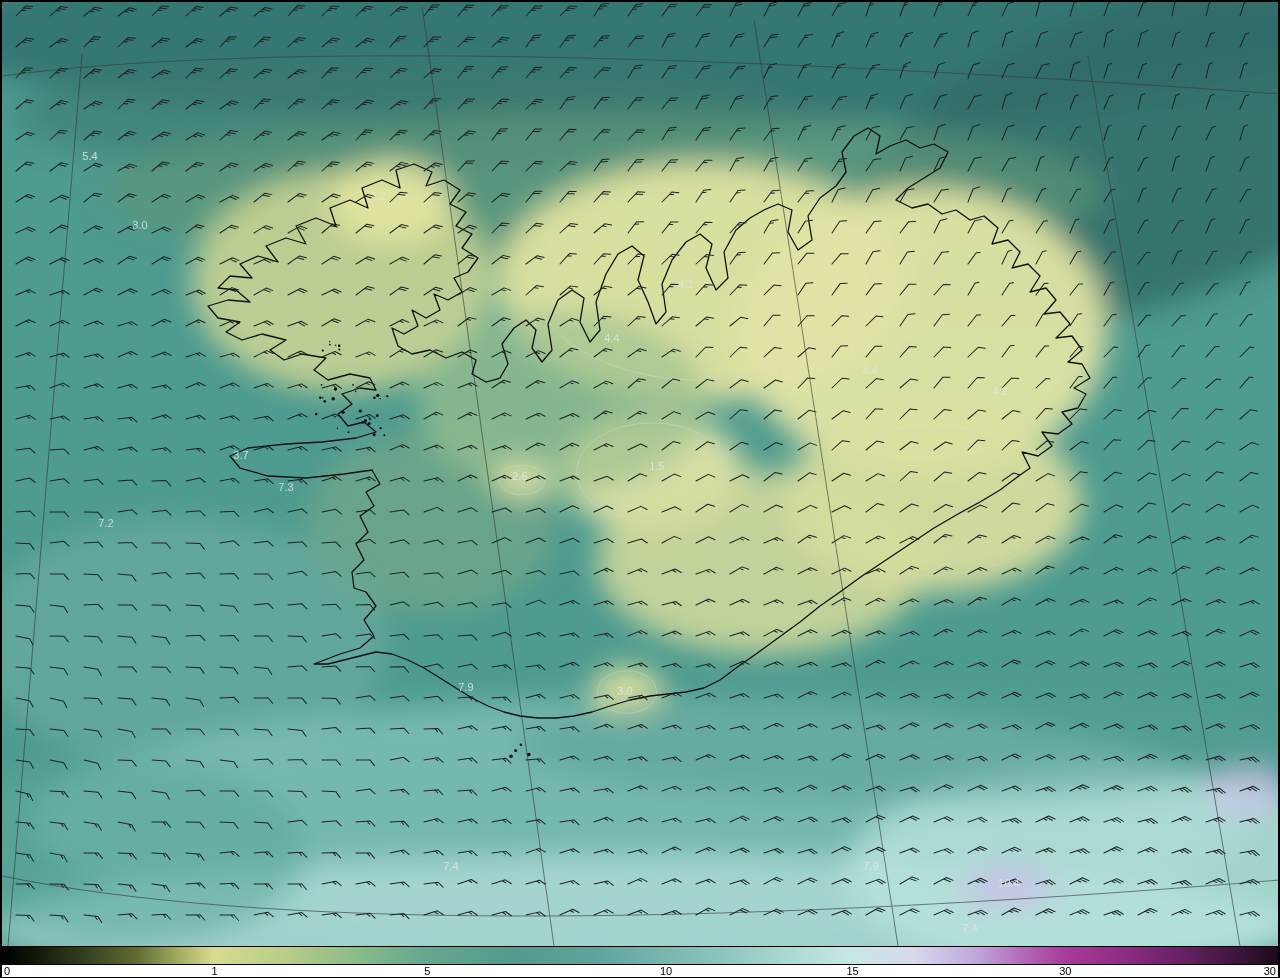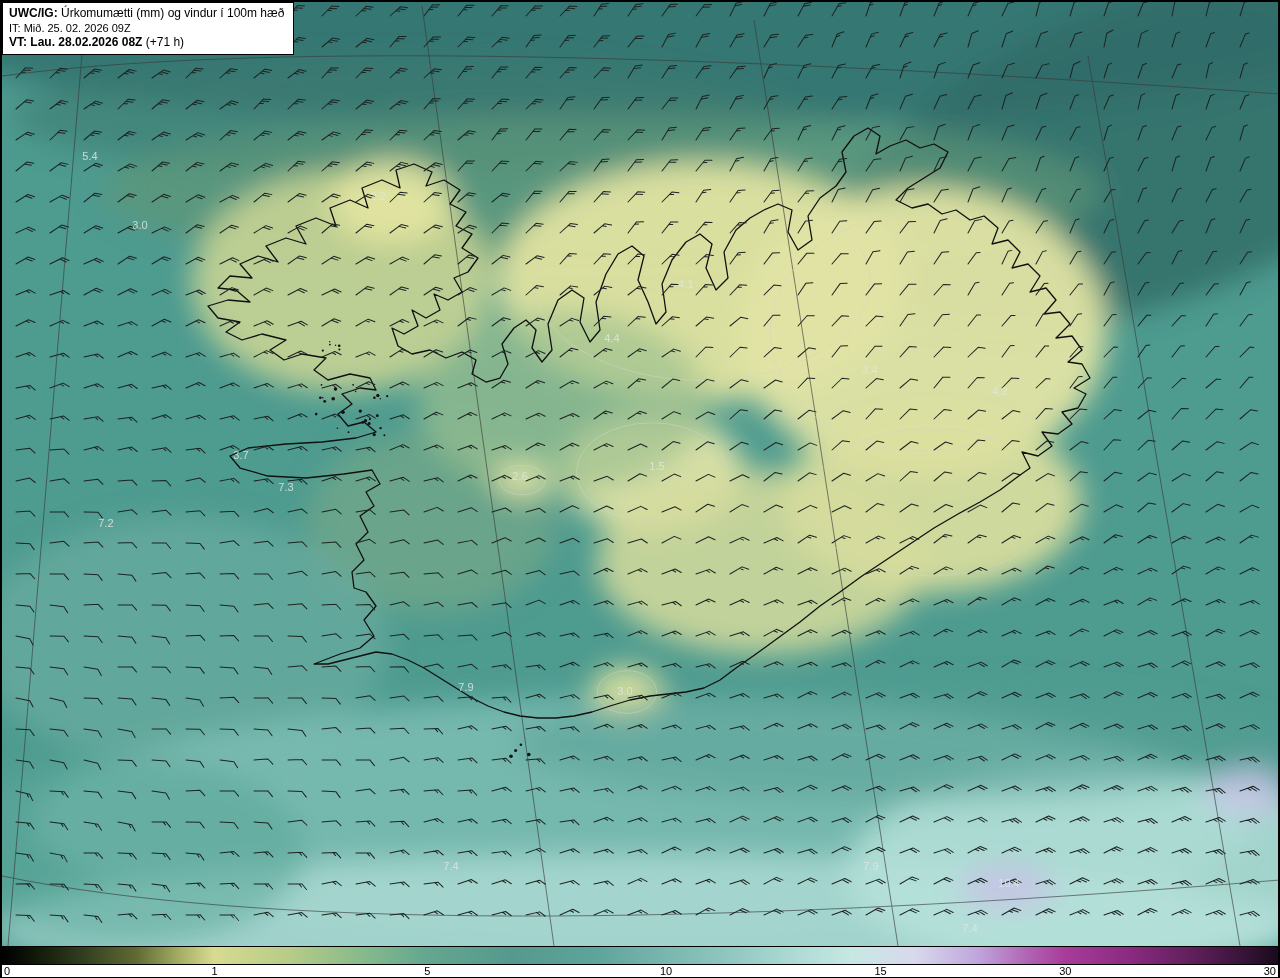--- a/index.html
+++ b/index.html
@@ -1258,33 +1258,28 @@
           <text x="104" y="525" text-anchor="middle" class="ctr-label">7.2</text>
           <text x="464" y="689" text-anchor="middle" class="ctr-label">7.9</text>
           <text x="623" y="693" text-anchor="middle" class="ctr-label">3.0</text>
           <text x="449" y="868" text-anchor="middle" class="ctr-label">7.4</text>
           <text x="869" y="868" text-anchor="middle" class="ctr-label">7.9</text>
           <text x="1007" y="885" text-anchor="middle" class="ctr-label">10.4</text>
           <text x="968" y="930" text-anchor="middle" class="ctr-label">7.4</text>
         </g>
     </svg>
 
-    <div id="title-box">
-      <div class="t1"><span class="bold">UWC/IG:</span><span> Úrkomumætti (mm) og vindur í 100m hæð</span></div>
-      <div class="t2">IT: Mið. 25. 02. 2026 09Z</div>
-      <div class="t3"><span class="bold">VT: Lau. 28.02.2026 08Z</span><span> (+71 h)</span></div>
-    </div>
   </div>
 
   <div id="colorbar">
     <div id="colorbar-gradient" style="background: linear-gradient(to right, rgb(0, 0, 0) 0%, rgb(16, 23, 8) 2.5%, rgb(51, 64, 31) 6.5%, rgb(95, 106, 51) 10.5%, rgb(166, 175, 100) 14%, rgb(215, 219, 143) 16.6%, rgb(182, 204, 135) 22.5%, rgb(133, 185, 139) 28.5%, rgb(99, 167, 143) 33.3%, rgb(85, 153, 142) 40%, rgb(94, 164, 154) 46.5%, rgb(111, 176, 168) 50%, rgb(144, 199, 192) 57%, rgb(179, 221, 216) 63%, rgb(199, 232, 227) 66.6%, rgb(216, 217, 237) 71.5%, rgb(191, 165, 219) 76.5%, rgb(176, 98, 178) 80.5%, rgb(169, 59, 155) 83.3%, rgb(137, 42, 128) 88.5%, rgb(93, 31, 89) 93.5%, rgb(53, 19, 54) 97.5%, rgb(26, 10, 28) 100%);"></div>
     <div id="colorbar-labels">
         <span class="first" style="left: 2px;">0</span>
         <span style="left: 16.66%;">1</span>
         <span style="left: 33.33%;">5</span>
         <span style="left: 50%; margin-left: 26px;">10</span>
-        <span style="left: 66.66%; margin-left: 28px;">15</span>
+        <span style="left: 66.66%;">15</span>
         <span style="left: 83.33%;">30</span>
         <span class="last" style="left: calc(100% - 2px);">30</span>
       </div>
   </div>
 
 </div>
 
 </body></html>

